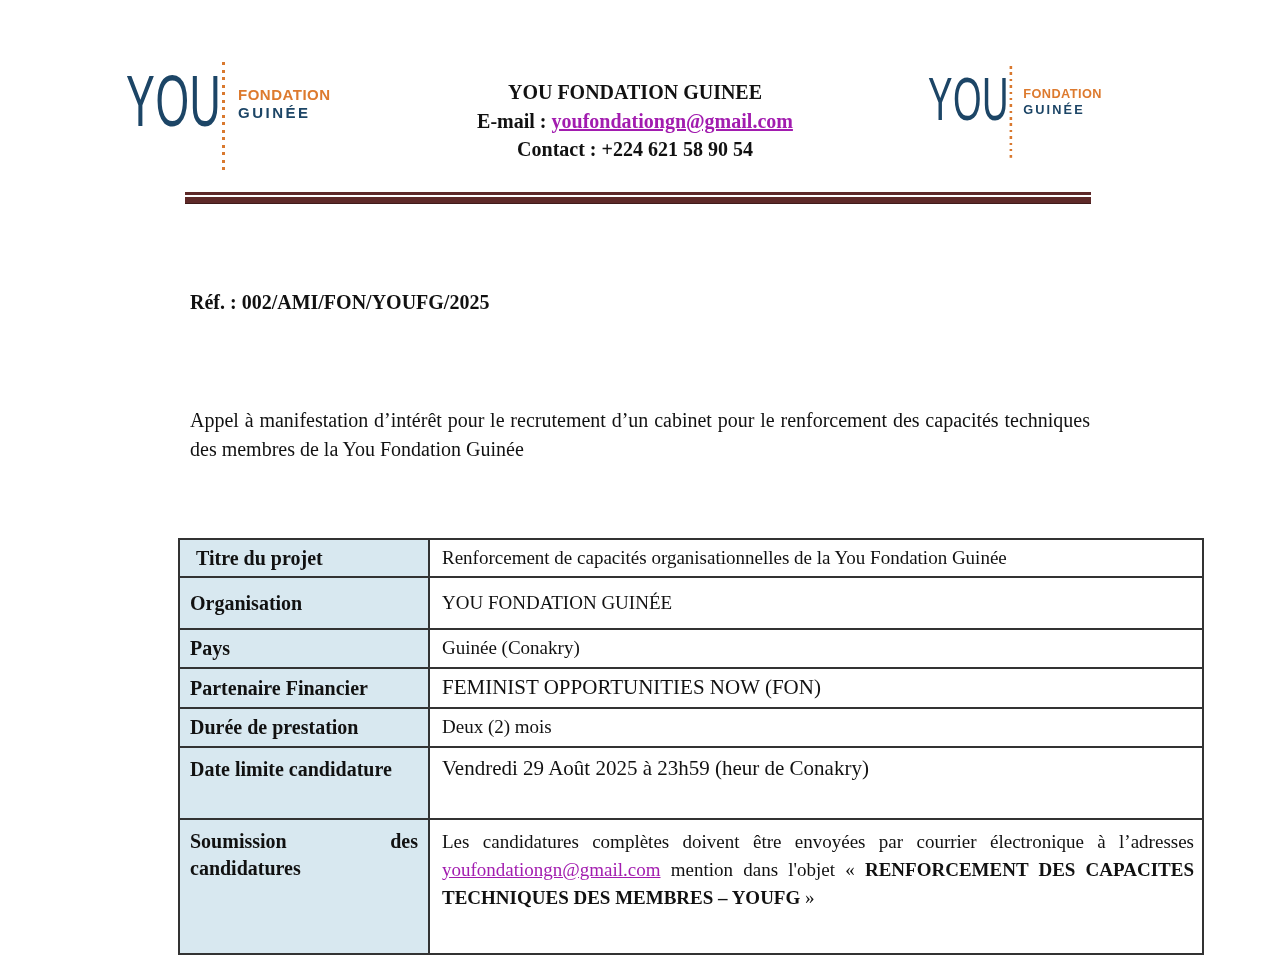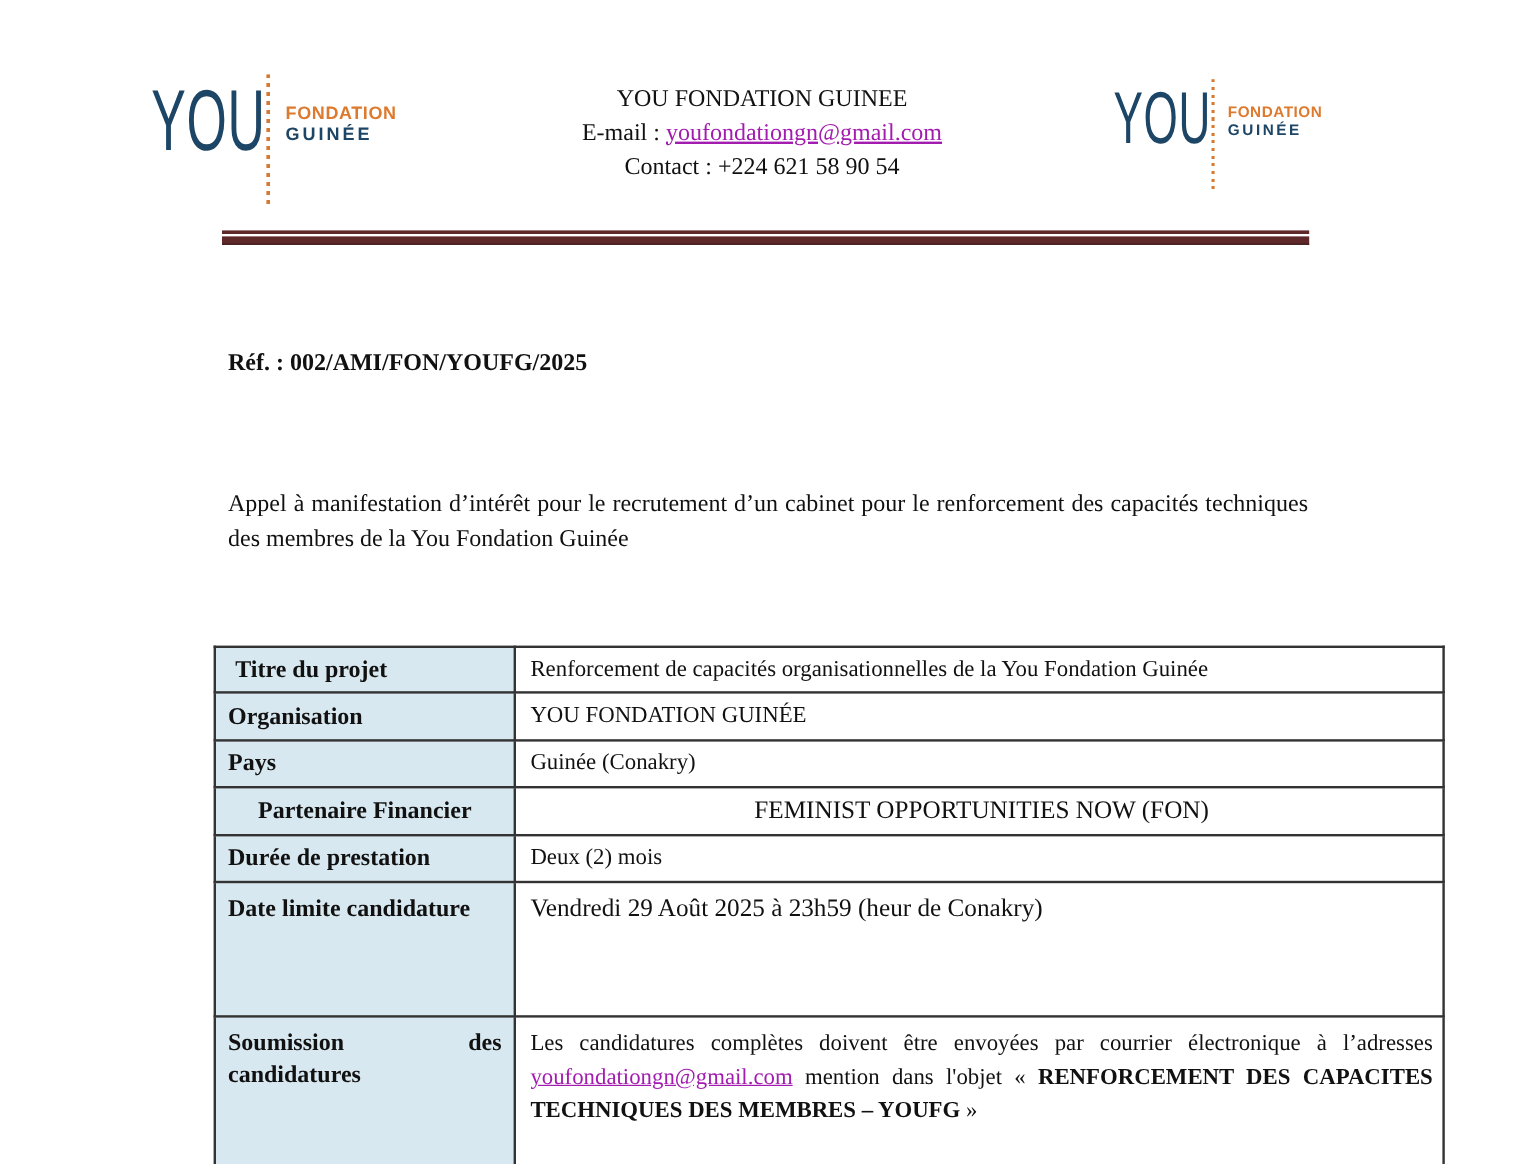--- a/index.html
+++ b/index.html
@@ -39,22 +39,22 @@
     color:#dd7a2e; letter-spacing:0.5px;
   }
   .logo-guinee {
     font-family:"Liberation Sans","DejaVu Sans",sans-serif;
     font-weight:700; font-size:15px; line-height:18px;
     color:#1c4566; letter-spacing:2.5px;
   }
 
   
   .letterhead {
-    position:absolute; left:235px; top:68px; width:800px;
-    text-align:center; font-weight:400; font-size:20px; line-height:28.5px;
+    position:absolute; left:235px; top:78px; width:800px;
+    text-align:center; font-weight:700; font-size:20px; line-height:28.5px;
     color:#111;
   }
   .link { color:#a21caf; text-decoration:underline; cursor:pointer; font-weight:inherit; }
 
   
   .rule { position:absolute; left:185px; top:192px; width:906px; }
   .rule-thin  { height:3px; background:#5e2928; }
   .rule-gap   { height:2px; background:#ffffff; }
   .rule-thick { height:7px; background:#5e2928; border-bottom:1px solid #3f1b1a; }
 
@@ -80,25 +80,25 @@
     font-weight:700; font-size:20px;
     padding:5px 10px;
   }
   .info-table td.lbl.indent { padding-left:16px; }
   .info-table td.lbl.just { text-align:justify; vertical-align:top; padding-top:8px; line-height:27px; }
   .info-table td.val { padding:4px 8px 5px 12px; }
   .info-table td.val.lg { font-size:21px; }
   .info-table td.val.top { vertical-align:top; padding-top:8px; }
   .info-table td.val.just { text-align:justify; line-height:28px; }
   .info-table .r1 { height:38px; }
-  .info-table .r2 { height:40px; }
+  .info-table .r2 { height:52px; }
   .info-table .r3 { height:39px; }
-  .info-table .r4 { height:40px;text-align:center; }
+  .info-table .r4 { height:40px; }
   .info-table .r5 { height:39px; }
-  .info-table .r6 { height:112px; }
+  .info-table .r6 { height:72px; }
   .info-table .r7 { height:135px; }
 </style>
 </head>
 <body>
 
 <div class="page">
 
   <div class="logo logo-left">
     <span class="logo-you">YOU</span>
     <span class="logo-dots"></span>

